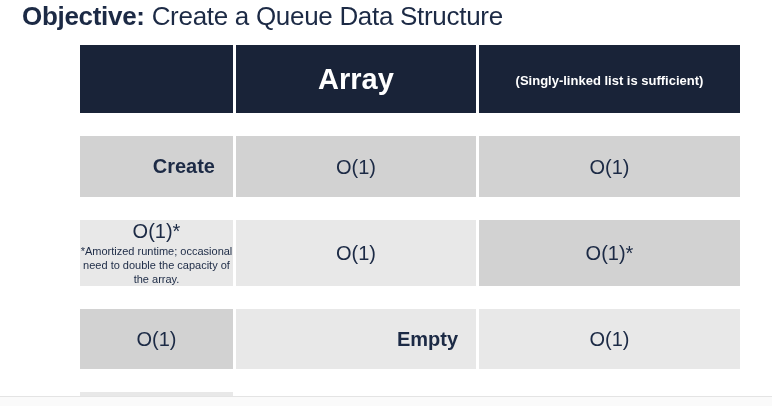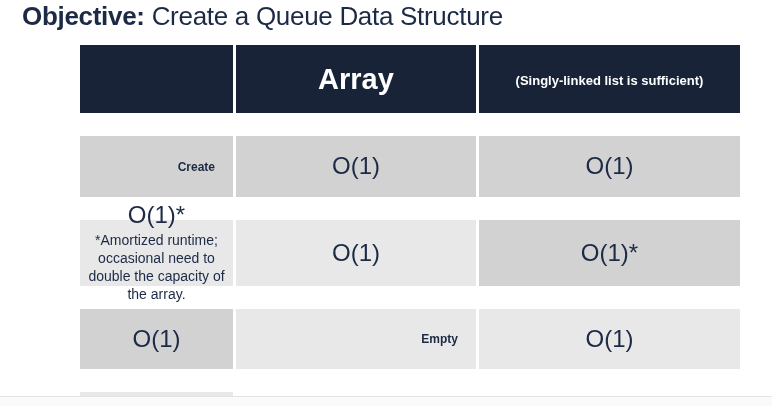--- a/index.html
+++ b/index.html
@@ -61,31 +61,31 @@
     font-size: 13px;
     margin-top: 3px;
   }
 
   .cell.label {
     align-items: flex-end;
     padding-right: 18px;
   }
   .row-label {
     font-weight: 700;
-    font-size: 12px;
+    font-size: 20px;
     color: var(--navy-text);
   }
 
   .big {
-    font-size: 24px;
+    font-size: 20px;
     color: var(--navy-text);
     line-height: 1.1;
   }
   .note {
-    font-size: 14px;
+    font-size: 11px;
     color: var(--navy-text);
     text-align: center;
     line-height: 1.3;
     margin-top: 2px;
     max-width: 232px;
   }
   .note:empty { display: none; }
 
   .bottom-band {
     position: absolute;

